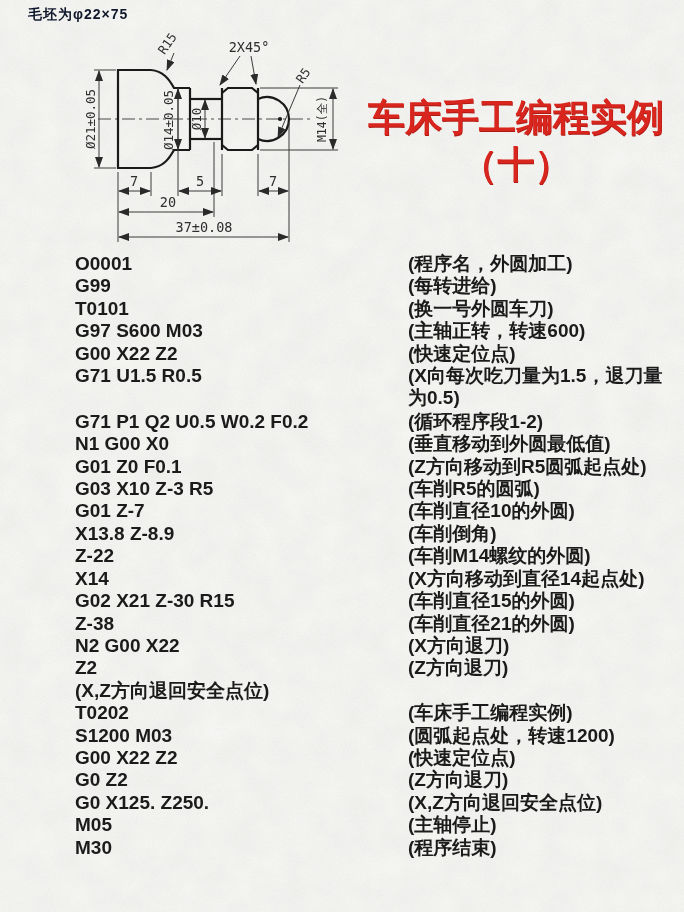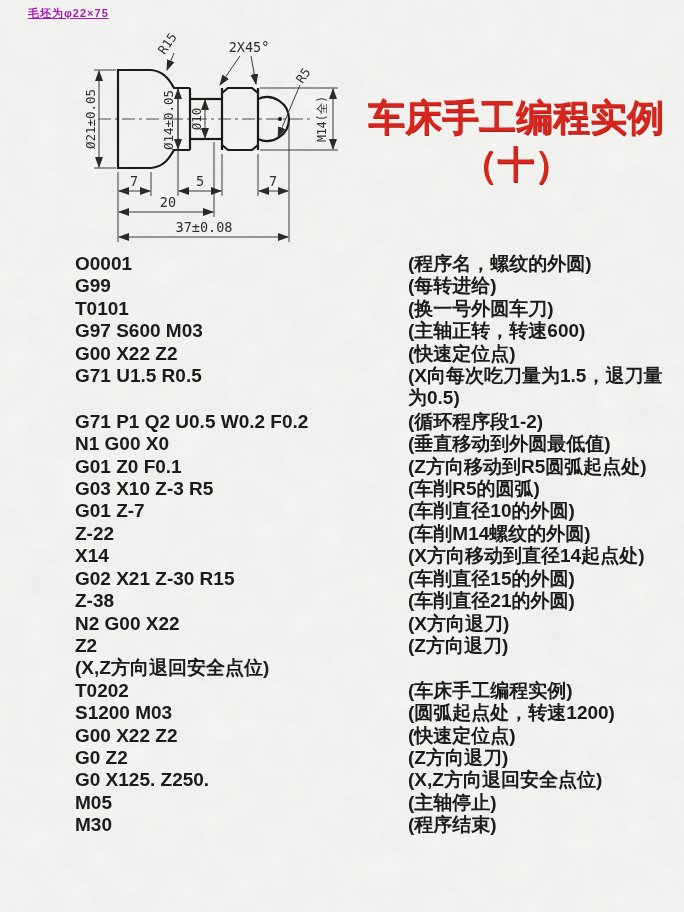--- a/index.html
+++ b/index.html
@@ -5,23 +5,22 @@
   html,body{margin:0;padding:0;}
   body{
     width:684px;height:912px;position:relative;overflow:hidden;
     background:#d7d6d2;
     font-family:"Liberation Sans",sans-serif;
   }
   .bg{position:absolute;left:0;top:0;z-index:0;}
   .layer{position:relative;z-index:1;}
   #blank-note{
     position:absolute;left:28px;top:6px;
-    font-size:11px;font-weight:700;color:#a21caf;
+    font-size:14px;font-weight:700;color:#0f172a;
     letter-spacing:1px;
-    text-decoration:underline;
   }
   #drawing{position:absolute;left:0;top:0;}
   #title{
     position:absolute;left:350px;top:94px;width:332px;
     text-align:center;color:#d8251d;
     font-weight:700;font-size:37px;line-height:47px;
     text-shadow:0.5px 0.5px 0 #b01b14;
   }
   #program{
     position:absolute;left:75px;top:253px;width:596px;
@@ -165,21 +164,21 @@
   </svg>
 
   <div id="title">
     <div>车床手工编程实例</div>
     <div>（十）</div>
   </div>
 
   <div id="program">
     <div class="prow">
       <div class="code">O0001</div>
-      <div class="comment">(程序名，螺纹的外圆)</div>
+      <div class="comment">(程序名，外圆加工)</div>
     </div>
 
     <div class="prow">
       <div class="code">G99</div>
       <div class="comment">(每转进给)</div>
     </div>
 
     <div class="prow">
       <div class="code">T0101</div>
       <div class="comment">(换一号外圆车刀)</div>
@@ -218,20 +217,24 @@
     <div class="prow">
       <div class="code">G03 X10 Z-3 R5</div>
       <div class="comment">(车削R5的圆弧)</div>
     </div>
 
     <div class="prow">
       <div class="code">G01 Z-7</div>
       <div class="comment">(车削直径10的外圆)</div>
     </div>
 
+    <div class="prow">
+      <div class="code">X13.8 Z-8.9</div>
+      <div class="comment">(车削倒角)</div>
+    </div>
 
     <div class="prow">
       <div class="code">Z-22</div>
       <div class="comment">(车削M14螺纹的外圆)</div>
     </div>
 
     <div class="prow">
       <div class="code">X14</div>
       <div class="comment">(X方向移动到直径14起点处)</div>
     </div>

